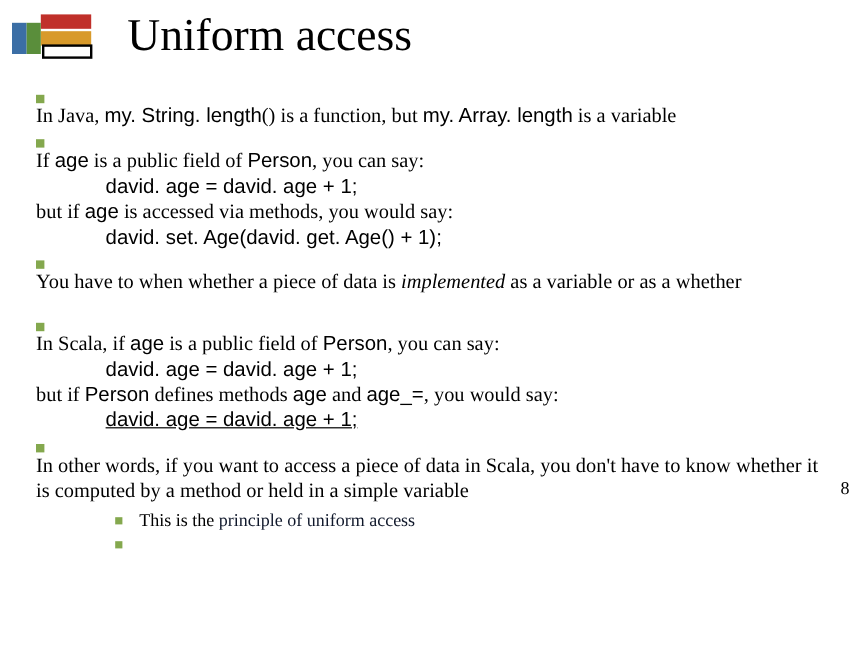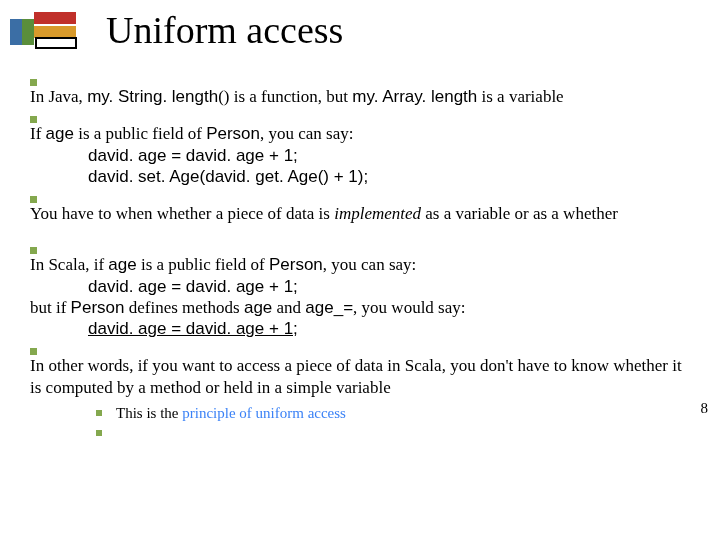--- a/index.html
+++ b/index.html
@@ -66,21 +66,21 @@
     flex: 0 0 auto;
     width: 6px;
     height: 6px;
     background: #84a84e;
     margin-top: 6px;
     margin-right: 14px;
   }
   .mono { font-family: Arial, sans-serif; }
   .em { font-style: italic; }
   .ul { text-decoration: underline; }
-  .red { color: #3b82f6; }
+  .red { color: #0f172a; }
   .pagenum {
     position: absolute;
     right: 12px;
     bottom: 10px;
     font-size: 15px;
   }
 </style>
 </head>
 <body>
 
@@ -107,20 +107,23 @@
       </div>
     </div>
 
     <div class="bullet">
       <div class="sq"></div>
       <div class="txt">
         <div>
           <span>If </span><span class="mono">age</span><span> is a public field of </span><span class="mono">Person</span><span>, you can say:</span>
         </div>
         <div class="indent1"><span class="mono">david. age = david. age + 1;</span></div>
+        <div>
+          <span>but if </span><span class="mono">age</span><span> is accessed via methods, you would say:</span>
+        </div>
         <div class="indent1"><span class="mono">david. set. Age(david. get. Age() + 1);</span></div>
       </div>
     </div>
 
     <div class="bullet">
       <div class="sq"></div>
       <div class="txt">
         <span>You have to when whether a piece of data is </span><span class="em">implemented</span><span> as a variable or as a whether</span>
       </div>
     </div>

